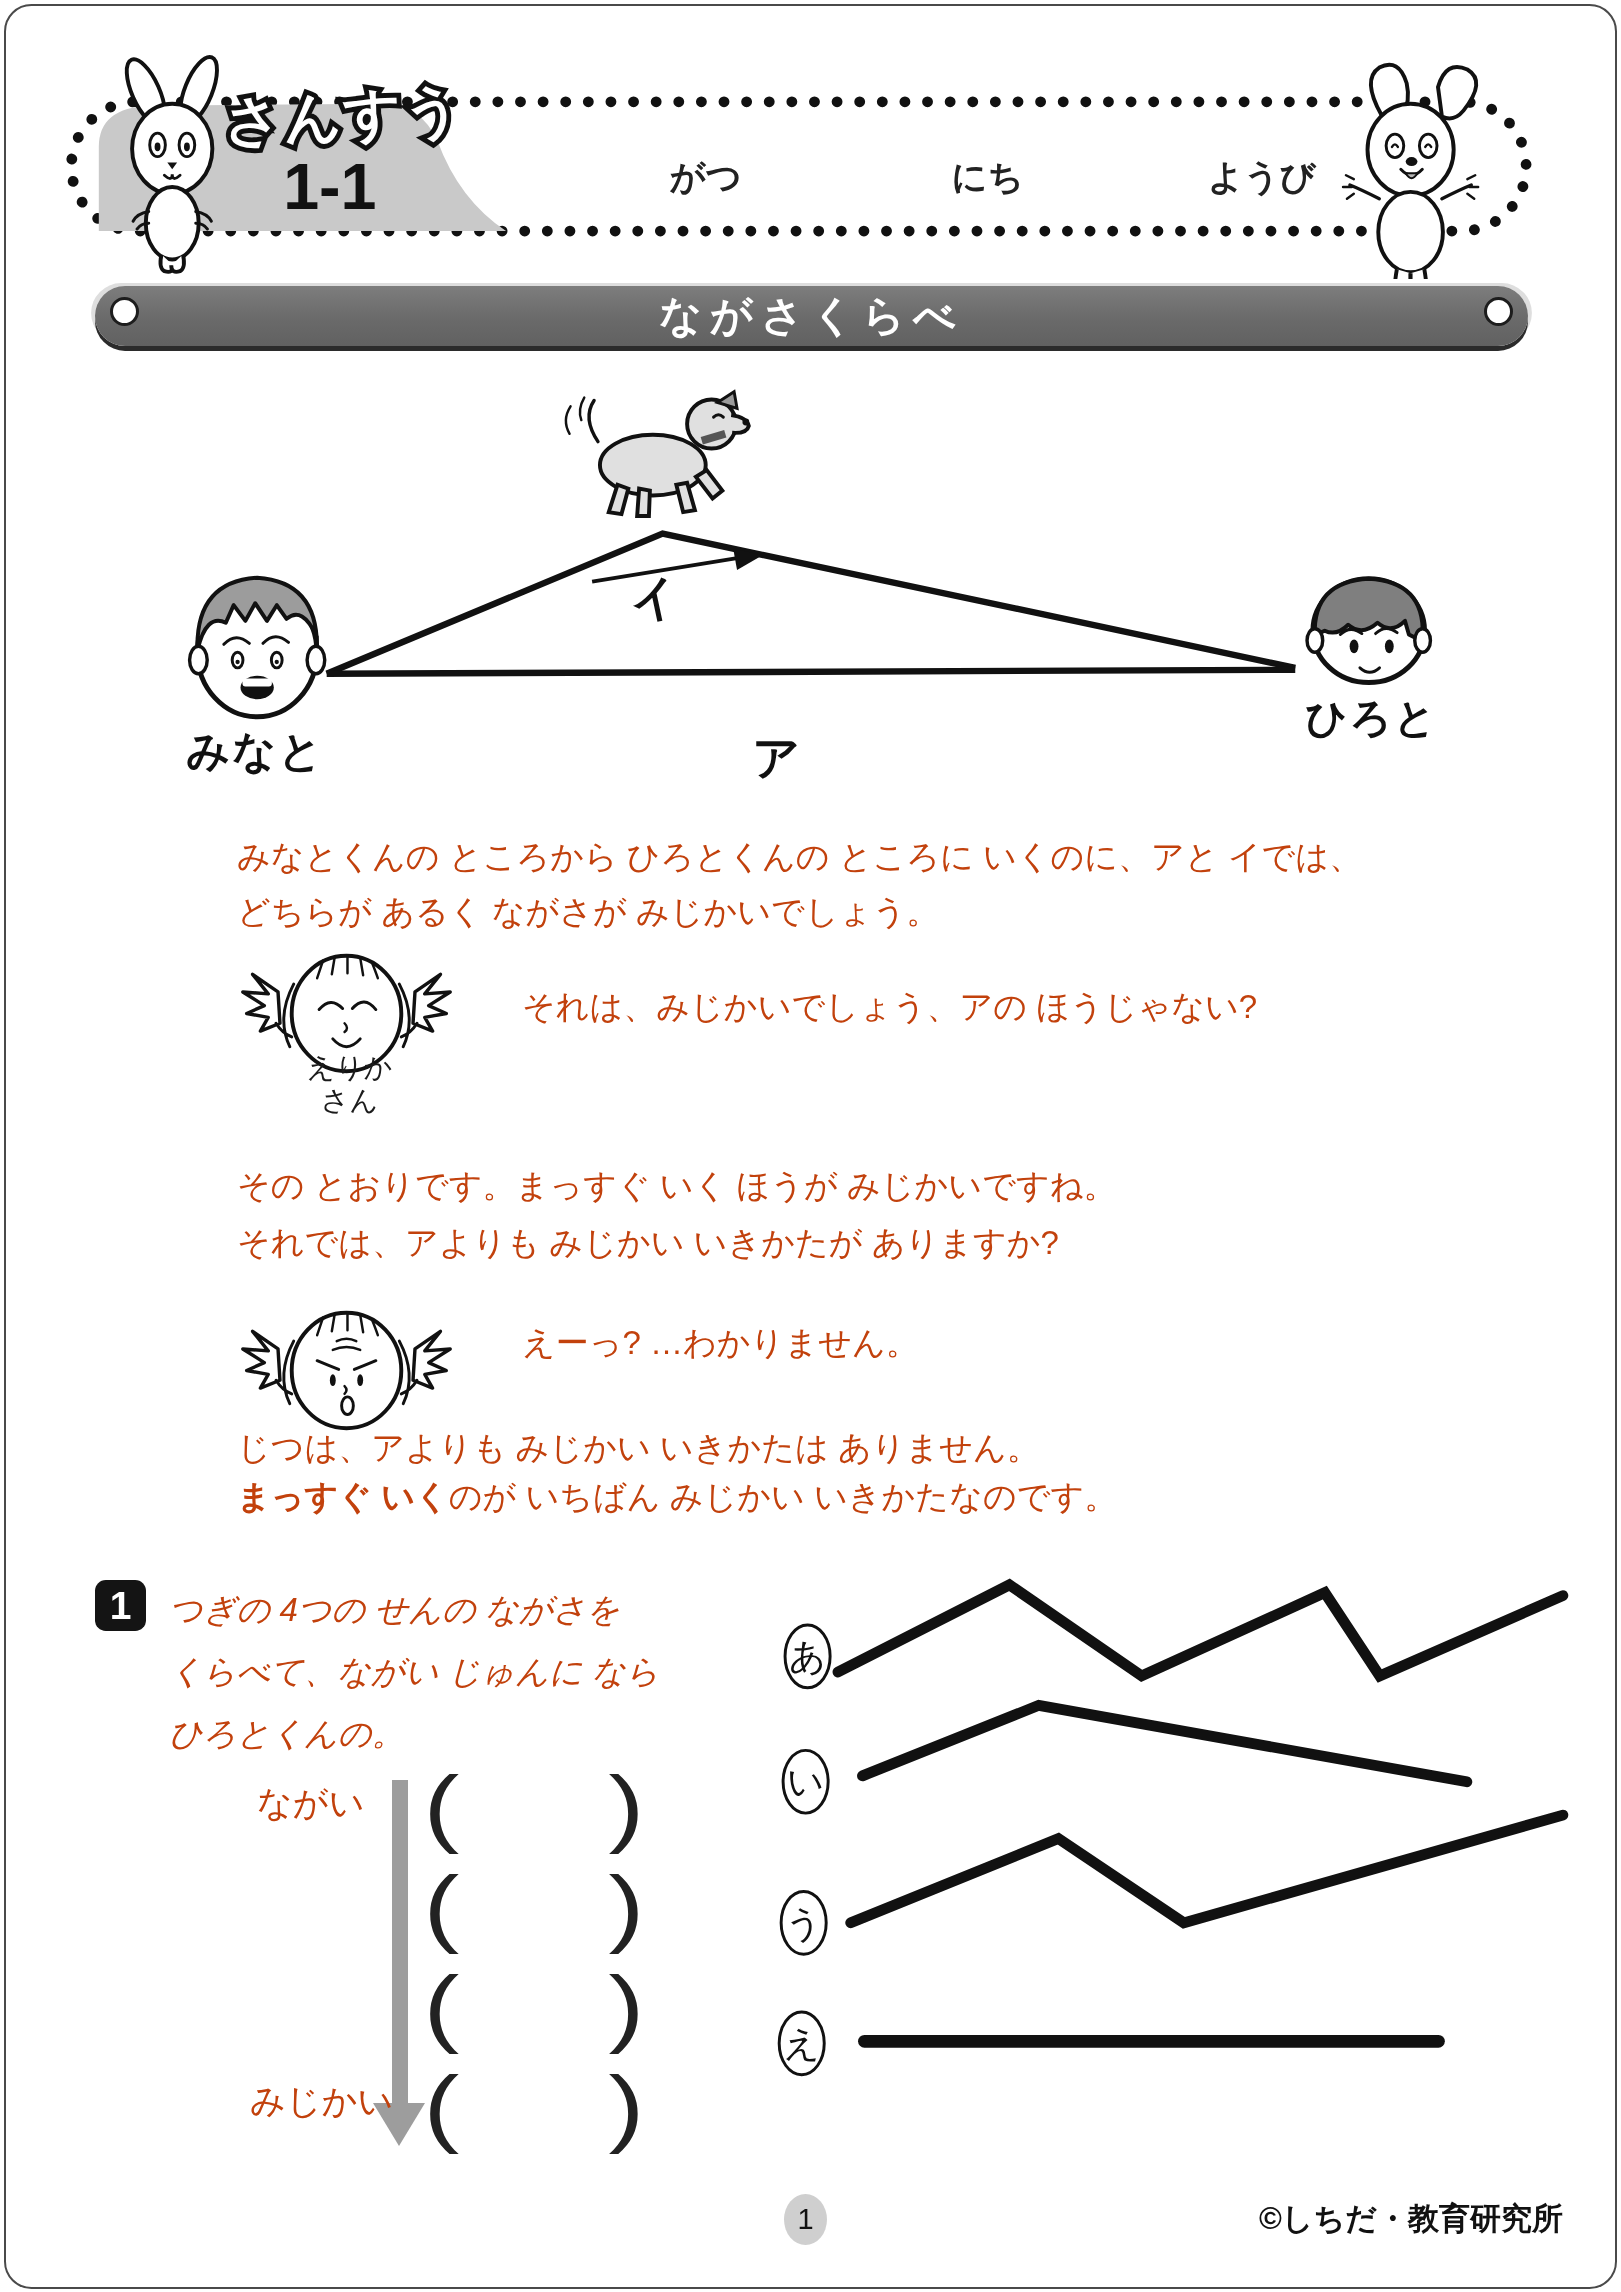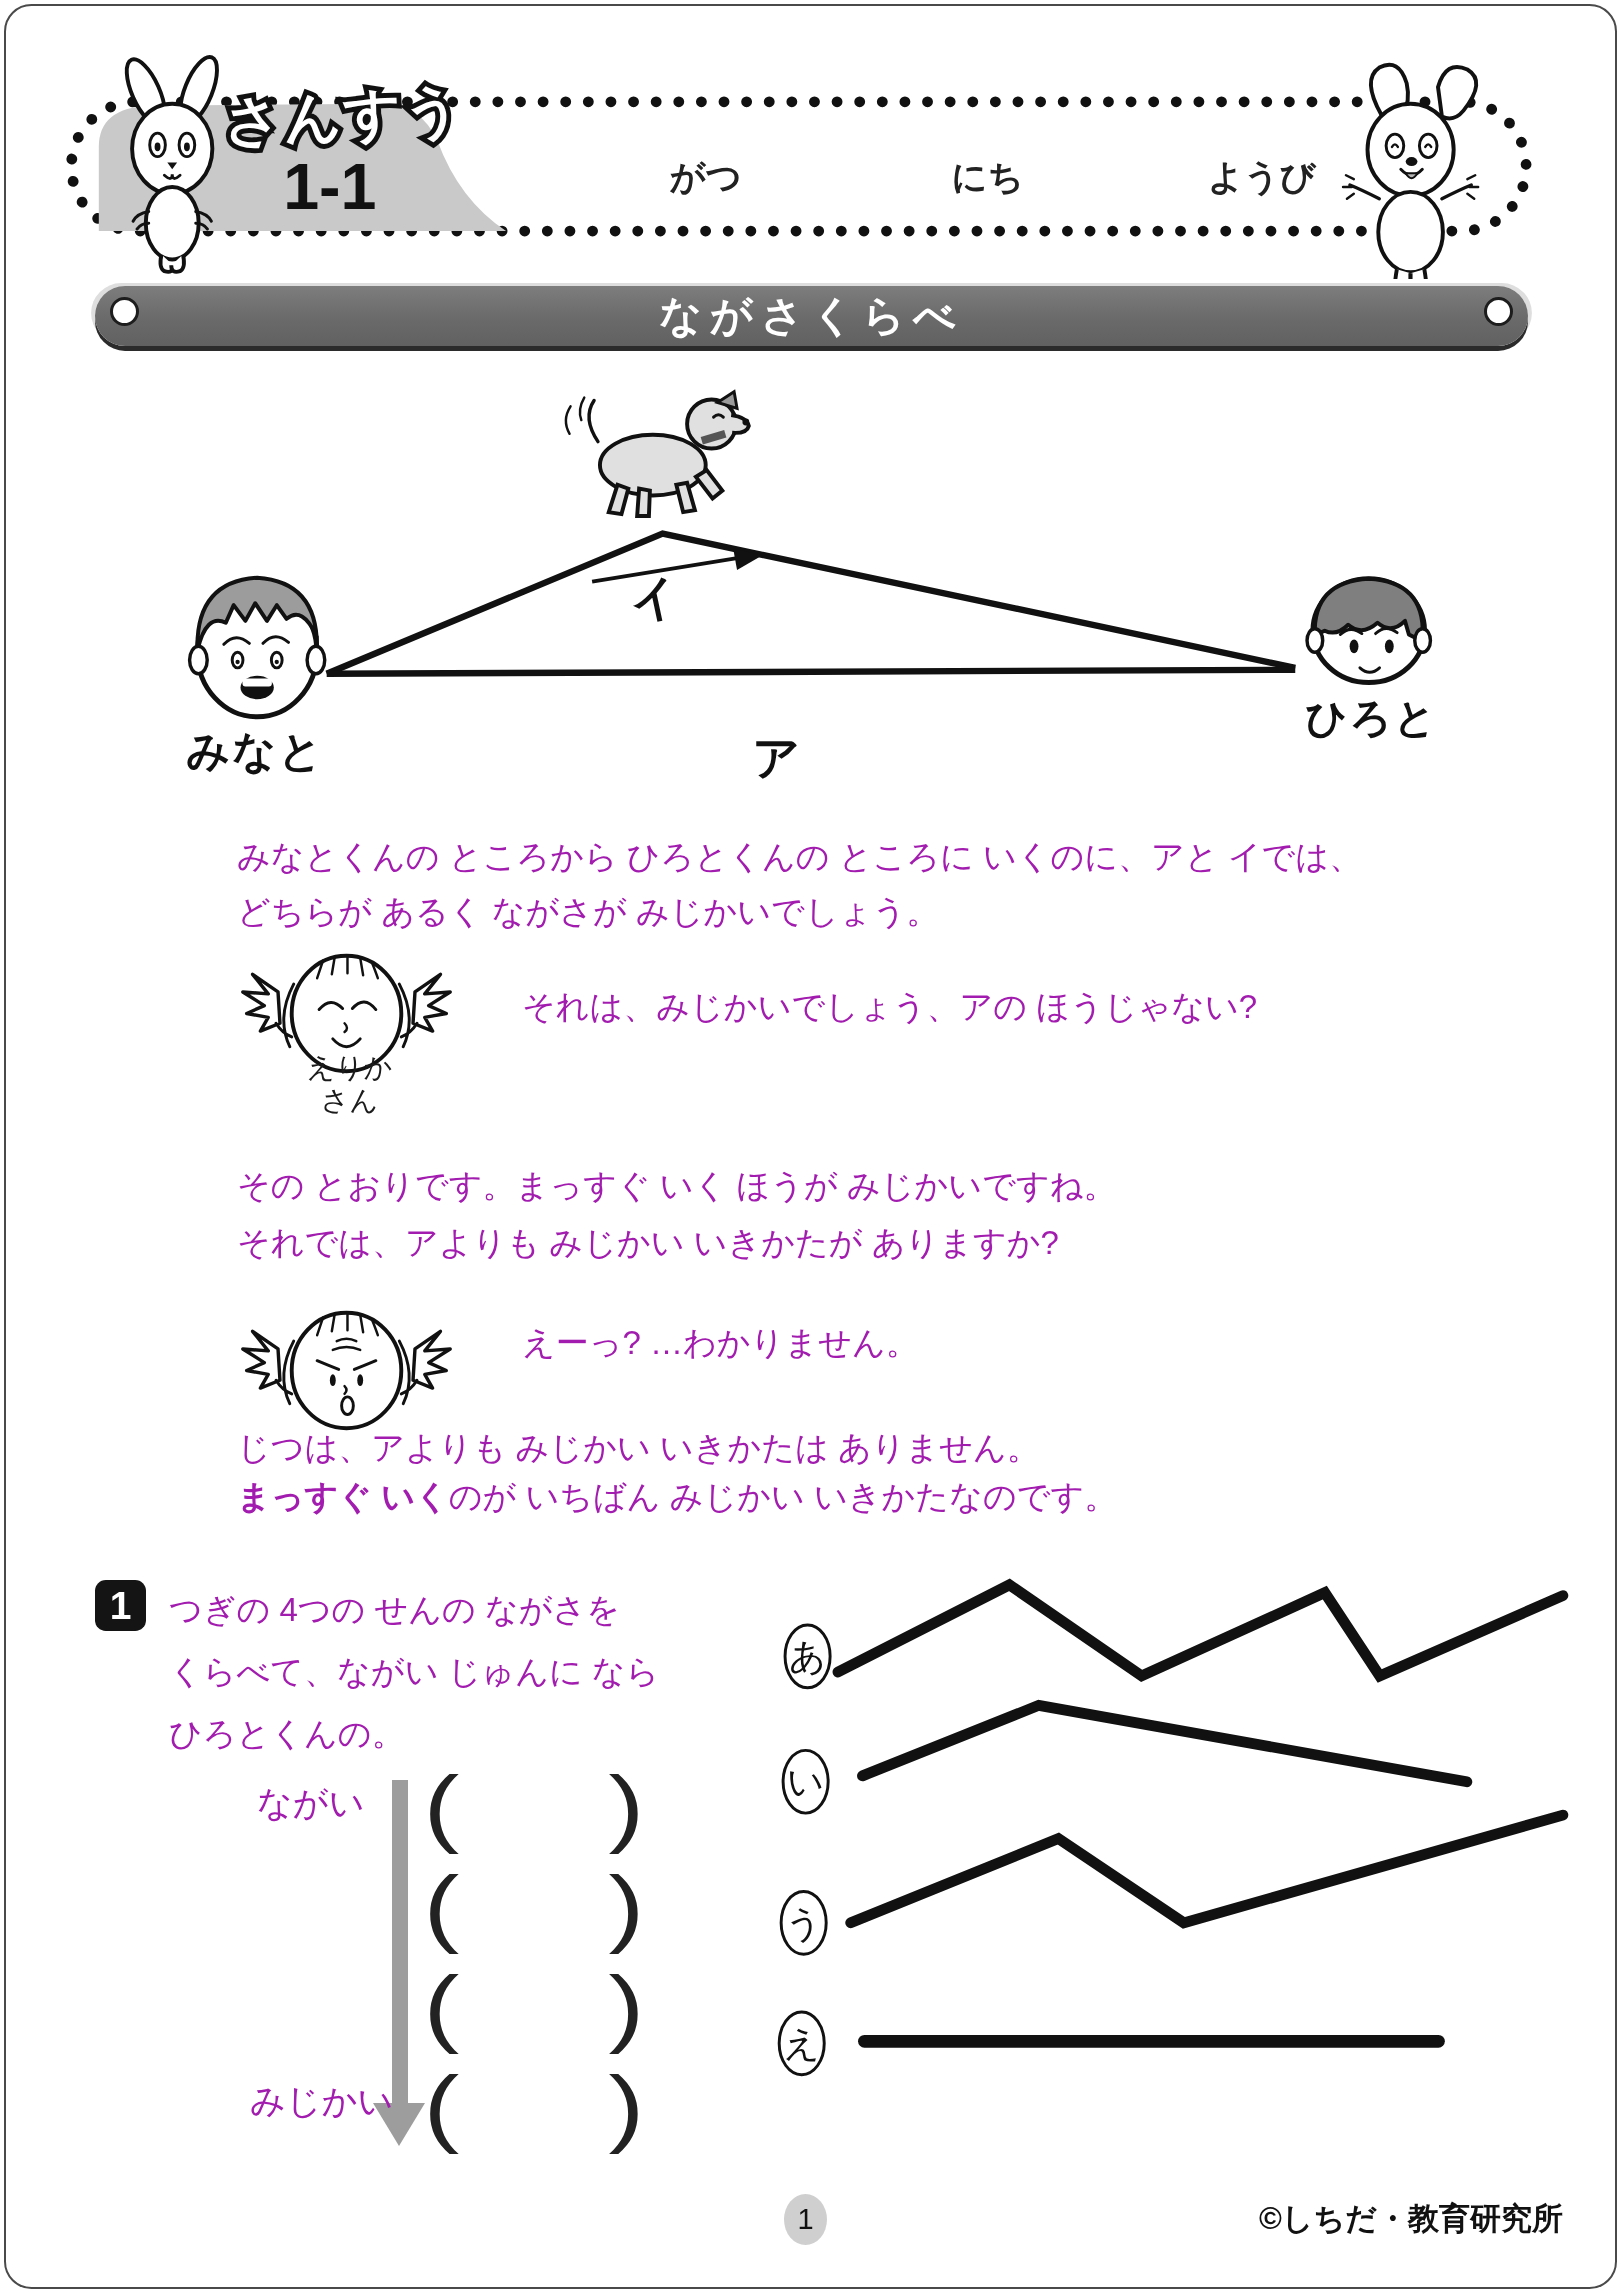--- a/index.html
+++ b/index.html
@@ -1,23 +1,23 @@
 <!DOCTYPE html>
 <html><head>
 <meta charset="utf-8">
 <style>
   html,body{margin:0;padding:0;background:#ffffff;}
   .page{position:relative;width:1621px;height:2293px;background:#fff;overflow:hidden;
         font-family:"Liberation Sans",sans-serif;color:#1a1a1a;}
   .frame{position:absolute;inset:3.9px;border:2.9px solid #4a4a4a;border-radius:27.4px;pointer-events:none;}
   .abs{position:absolute;}
-  .jp{font-size:33px;line-height:55px;white-space:nowrap;color:#a21caf;}
+  .jp{font-size:33px;line-height:55px;white-space:nowrap;color:#c2410c;}
   .jp.tight{line-height:49px;}
   .jp.wide{line-height:57px;}
-  .jp.prob{line-height:62px;}
+  .jp.prob{line-height:62px;font-style:italic;}
   .titlebar{left:95px;top:286px;width:1433px;height:60px;border-radius:30px;
             background:linear-gradient(180deg,#7d7d7d 0%,#6a6a6a 55%,#616161 100%);
             box-shadow:0 4.9px 0 #2b2b2b,-3.9px -2.9px 0 #dedede,3.9px -2.9px 0 #dedede;
             text-align:center;line-height:60px;font-size:42px;font-weight:bold;color:#fff;letter-spacing:7.8px;}
   .hole{position:absolute;top:10.8px;width:29px;height:29px;border-radius:50%;background:#fff;border:3.9px solid #1d1d1d;box-sizing:border-box;}
   .numbox{left:95px;top:1580px;width:51px;height:51px;background:#141414;border-radius:10.8px;
           color:#fff;font-size:39px;font-weight:bold;text-align:center;line-height:51px;}
   .caption{left:271px;top:1051px;width:157px;text-align:center;font-size:28px;line-height:33px;color:#1b1b1b;}
   .arrowbar{left:392px;top:1780px;width:15.7px;height:325px;background:#9d9d9d;}
   .arrowhead{left:373px;top:2103px;width:0;height:0;border-left:26.5px solid transparent;

